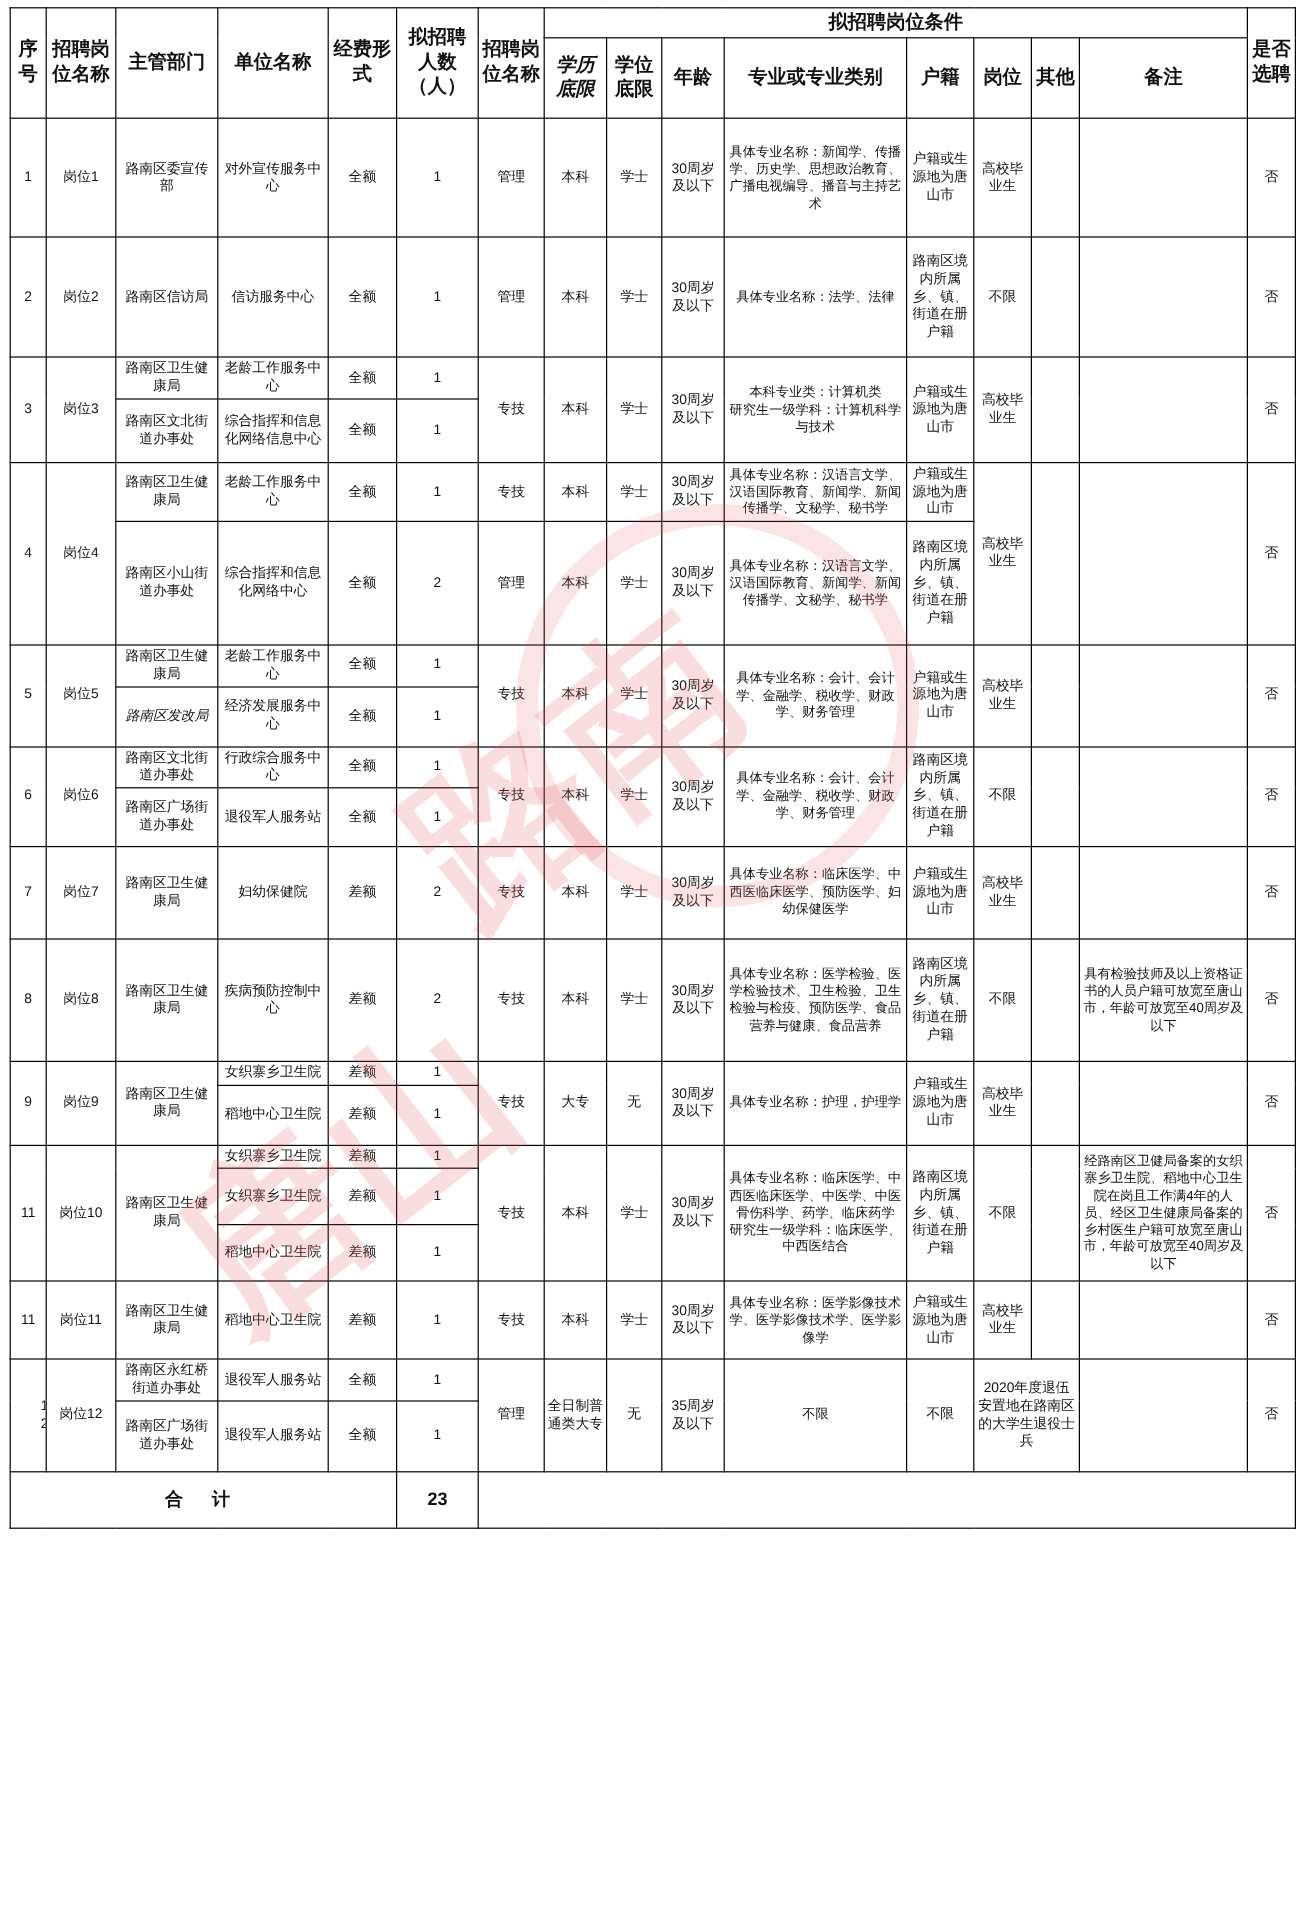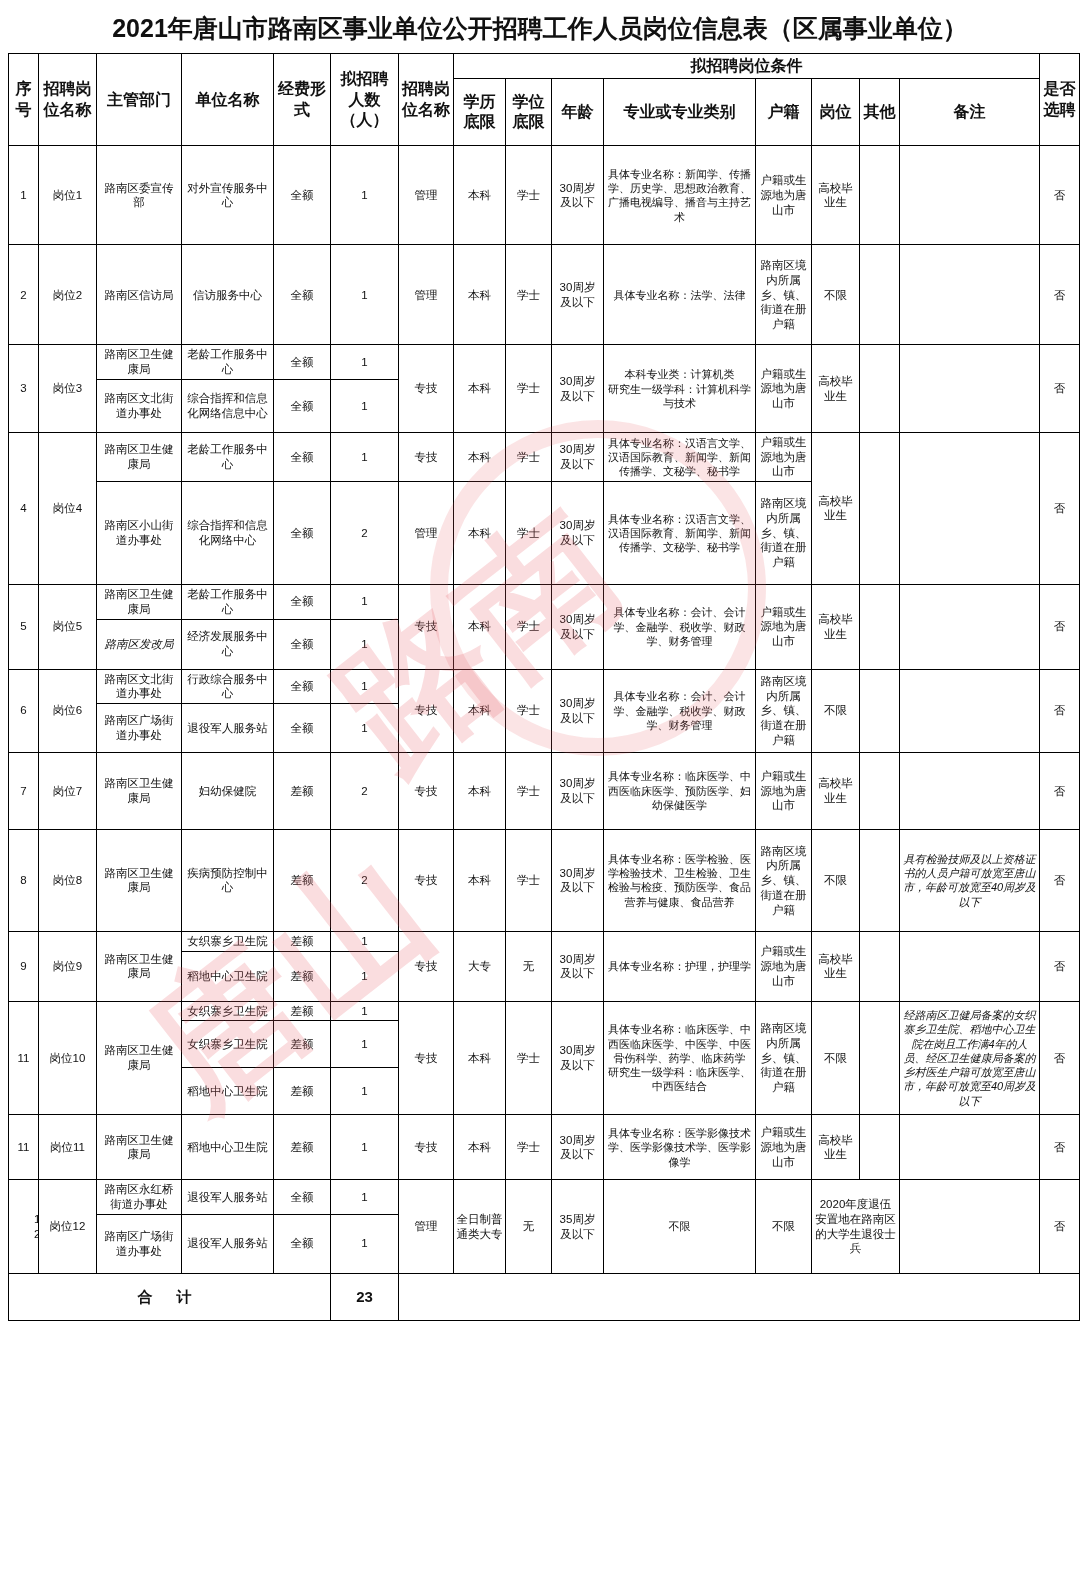--- a/index.html
+++ b/index.html
@@ -30,21 +30,21 @@
     border:1px solid #000;
     text-align:center;
     vertical-align:middle;
     padding:2px 2px;
     word-break:break-all;
     overflow:hidden;
   }
   th{font-weight:bold;font-size:16px;margin-top:16px;}
   .cell-txt{font-size:11.5px;}
   .major{font-size:11px;text-align:left;padding-left:4px;line-height:1.3;}
-  .remark{font-size:11px;text-align:left;padding-left:4px;line-height:1.3;font-style:italic;}
+  .remark{font-size:11px;text-align:left;padding-left:4px;line-height:1.3;}
   .total-row td{font-size:15px;font-weight:bold;height:42px;}
   .total-label{letter-spacing:10px;}
   
   .watermark{
     position:absolute;
     left:0;top:0;width:1080px;height:1590px;
     pointer-events:none;
     z-index:5;
     overflow:hidden;
   }
@@ -64,21 +64,20 @@
     border:18px solid rgba(228,84,96,0.16);
     border-radius:50%;
     left:430px;top:420px;
   }
 </style>
 </head>
 <body>
 
 <div class="page">
 
-  <div class="title">2021年唐山市路南区事业单位公开招聘工作人员岗位信息表（区属事业单位）</div>
 
   <table class="main">
     <colgroup>
       <col style="width:30px">
       <col style="width:58px">
       <col style="width:85px">
       <col style="width:92px">
       <col style="width:57px">
       <col style="width:68px">
       <col style="width:55px">
@@ -98,21 +97,21 @@
         <th rowspan="2">招聘岗位名称</th>
         <th rowspan="2">主管部门</th>
         <th rowspan="2">单位名称</th>
         <th rowspan="2">经费形式</th>
         <th rowspan="2">拟招聘人数（人）</th>
         <th rowspan="2">招聘岗位名称</th>
         <th colspan="8">拟招聘岗位条件</th>
         <th rowspan="2">是否选聘</th>
       </tr>
       <tr>
-        <th style="height:62px;">学历底限</th>
+        <th style="height:62px;font-style:italic;">学历底限</th>
         <th>学位底限</th>
         <th>年龄</th>
         <th>专业或专业类别</th>
         <th>户籍</th>
         <th>岗位</th>
         <th>其他</th>
         <th>备注</th>
       </tr>
     </thead>
     <tbody>

